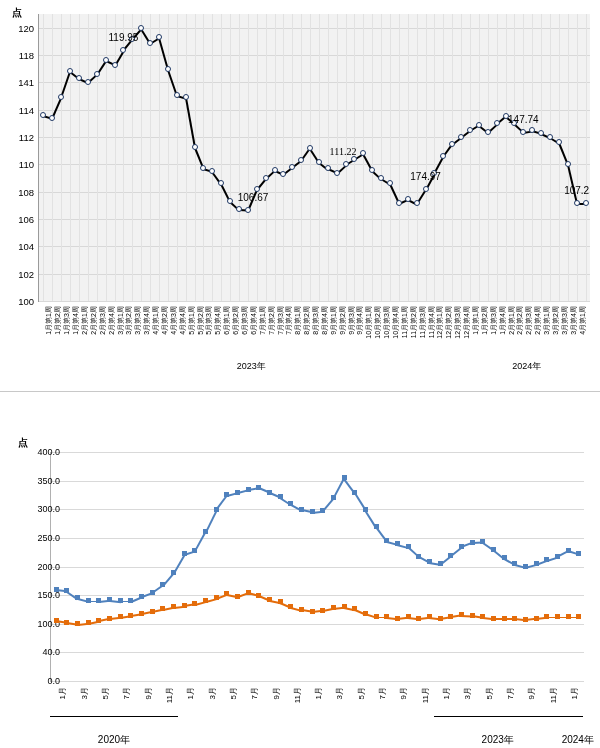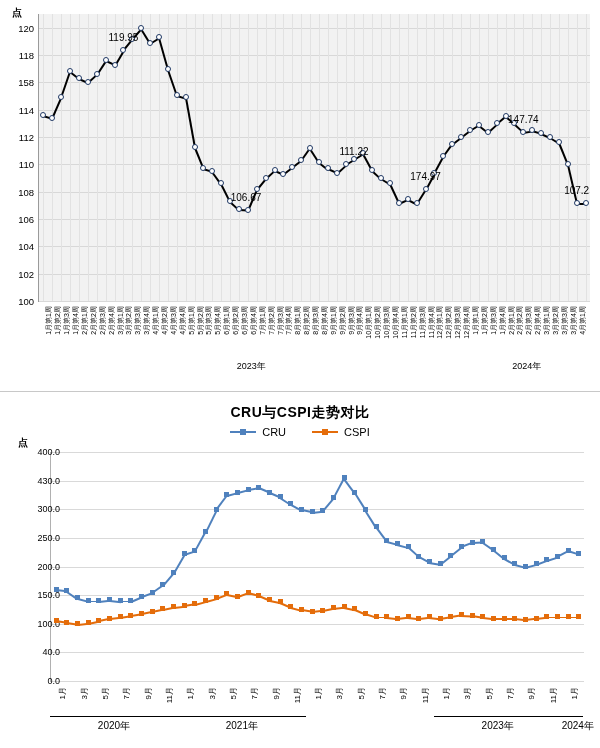--- a/index.html
+++ b/index.html
@@ -119,21 +119,21 @@
   .xtick-bot {
     position:absolute; font-size:8px;
     transform-origin: 100% 0;
     transform: rotate(-90deg) translateX(-3px);
     white-space:nowrap; text-align:right; width: 28px;
   }
   #bot-xaxis { position:absolute; left:50px; top:292px; width:534px; height:30px; }
   #bot-years { position:absolute; left:50px; top:324px; width:534px; height:24px; }
   .year-bot {
     position:absolute; font-size:10px; text-align:center; white-space:nowrap;
-    border-top: 1px solid #000; padding-top:2px;
+    border-top: 1px solid #000; padding-top:16px;
   }
 </style>
 </head>
 <body>
 
 <div class="panel" id="panel-top">
   <div class="chart-title" id="title-top">2023年以来钢材价格指数走势</div>
   <div class="yaxis-unit" id="top-unit">点</div>
   <div id="top-plot">
       <div class="hgrid" style="top: 287px;"></div>
@@ -326,22 +326,22 @@
       <div class="dot" style="left: 475.46px; top: 109.333px;"></div>
       <div class="dot" style="left: 484.347px; top: 117.533px;"></div>
       <div class="dot" style="left: 493.234px; top: 116.167px;"></div>
       <div class="dot" style="left: 502.121px; top: 118.9px;"></div>
       <div class="dot" style="left: 511.008px; top: 123px;"></div>
       <div class="dot" style="left: 519.895px; top: 128.467px;"></div>
       <div class="dot" style="left: 528.782px; top: 150.333px;"></div>
       <div class="dot" style="left: 537.669px; top: 188.6px;"></div>
       <div class="dot" style="left: 546.556px; top: 188.6px;"></div>
       <div class="annot" style="left: 84.4274px; top: 17.5333px;">119.95</div>
-      <div class="annot" style="left: 207px; top: 177.843px;">106.67</div>
-      <div class="annot" style="left: 315px; top: 132.333px;">111.22</div>
+      <div class="annot" style="left: 214px; top: 177.843px;">106.67</div>
+      <div class="annot" style="left: 304px; top: 132.333px; font-family: Liberation Serif, serif;">111.22</div>
       <div class="annot" style="left: 386.589px; top: 156.933px;">174.97</div>
       <div class="annot" style="left: 484.347px; top: 99.5333px;">147.74</div>
       <div class="annot" style="left: 537.669px; top: 170.6px;">107.2</div>
     </div>
   <div id="top-xaxis">
       <div class="xtick-top" style="left: -39.5565px; top: 0px;">1月第1周</div>
       <div class="xtick-top" style="left: -30.6694px; top: 0px;">1月第2周</div>
       <div class="xtick-top" style="left: -21.7823px; top: 0px;">1月第3周</div>
       <div class="xtick-top" style="left: -12.8952px; top: 0px;">1月第4周</div>
       <div class="xtick-top" style="left: -4.00806px; top: 0px;">2月第1周</div>
@@ -407,37 +407,26 @@
       <div class="period-top" style="left: 431.024px; width: 115.532px;">2024年</div>
     </div>
 <div class="ylabel-top" style="top: 301px;">100</div>
     <div class="ylabel-top" style="top: 273.667px;">102</div>
     <div class="ylabel-top" style="top: 246.333px;">104</div>
     <div class="ylabel-top" style="top: 219px;">106</div>
     <div class="ylabel-top" style="top: 191.667px;">108</div>
     <div class="ylabel-top" style="top: 164.333px;">110</div>
     <div class="ylabel-top" style="top: 137px;">112</div>
     <div class="ylabel-top" style="top: 109.667px;">114</div>
-    <div class="ylabel-top" style="top: 82.3333px;">158</div>
+    <div class="ylabel-top" style="top: 82.3333px;">141</div>
     <div class="ylabel-top" style="top: 55px;">118</div>
     <div class="ylabel-top" style="top: 27.6667px;">120</div>
   </div>
 
 <div class="panel" id="panel-bottom">
-  <div class="chart-title" id="title-bottom">CRU与CSPI走势对比</div>
-  <div id="legend">
-    <div class="lg-item">
-      <span class="lg-line lg-cru"></span>
-      <span>CRU</span>
-    </div>
-    <div class="lg-item">
-      <span class="lg-line lg-cspi"></span>
-      <span>CSPI</span>
-    </div>
-  </div>
   <div id="bot-unit">点</div>
   <div id="bot-plot">
       <div class="hgrid" style="top: 229px;"></div>
       <div class="hgrid" style="top: 200.375px;"></div>
       <div class="hgrid" style="top: 171.75px;"></div>
       <div class="hgrid" style="top: 143.125px;"></div>
       <div class="hgrid" style="top: 114.5px;"></div>
       <div class="hgrid" style="top: 85.875px;"></div>
       <div class="hgrid" style="top: 57.25px;"></div>
       <div class="hgrid" style="top: 28.625px;"></div>
@@ -663,26 +652,25 @@
       <div class="xtick-bot" style="left: 363.09px; top: 0px;">1月</div>
       <div class="xtick-bot" style="left: 384.41px; top: 0px;">3月</div>
       <div class="xtick-bot" style="left: 405.73px; top: 0px;">5月</div>
       <div class="xtick-bot" style="left: 427.05px; top: 0px;">7月</div>
       <div class="xtick-bot" style="left: 448.37px; top: 0px;">9月</div>
       <div class="xtick-bot" style="left: 469.69px; top: 0px;">11月</div>
       <div class="xtick-bot" style="left: 491.01px; top: 0px;">1月</div>
     </div>
   <div id="bot-years">
       <div class="year-bot" style="left: 0px; width: 127.92px;">2020年</div>
-      <div class="year-bot" style="left: 127.92px; width: 127.92px;">2021年</div>
       <div class="year-bot" style="left: 383.76px; width: 127.92px;">2023年</div>
       <div class="year-bot" style="left: 511.68px; width: 21.32px;">2024年</div>
     </div>
 <div class="ylabel-bot" style="top: 289px;">0.0</div>
     <div class="ylabel-bot" style="top: 260.375px;">40.0</div>
     <div class="ylabel-bot" style="top: 231.75px;">100.0</div>
     <div class="ylabel-bot" style="top: 203.125px;">150.0</div>
     <div class="ylabel-bot" style="top: 174.5px;">200.0</div>
     <div class="ylabel-bot" style="top: 145.875px;">250.0</div>
     <div class="ylabel-bot" style="top: 117.25px;">300.0</div>
-    <div class="ylabel-bot" style="top: 88.625px;">430.0</div>
+    <div class="ylabel-bot" style="top: 88.625px;">350.0</div>
     <div class="ylabel-bot" style="top: 60px;">400.0</div>
   </div>
 
 </body></html>

